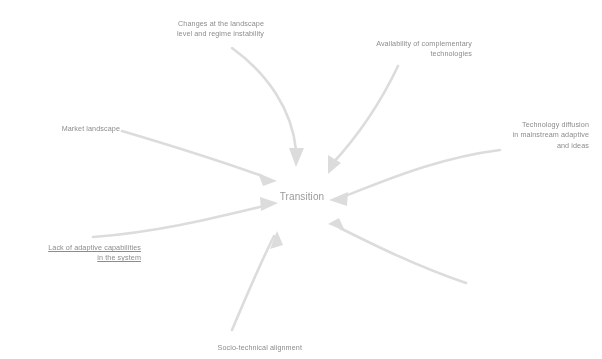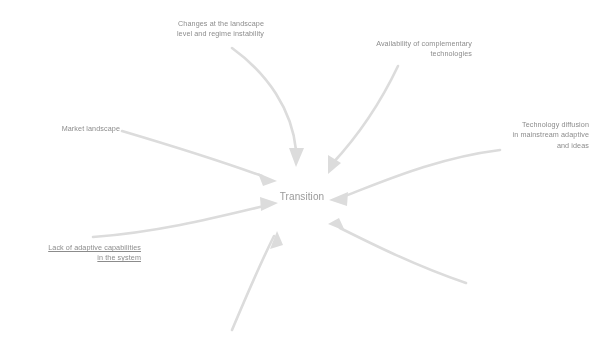--- a/index.html
+++ b/index.html
@@ -94,14 +94,15 @@
   <div class="node-label" style="left:50px; top:124px; width:70px;">Market landscape</div>
 
   <div class="node-label" style="left:497px; top:120px; width:92px;">Technology diffusion
 in mainstream adaptive
 and ideas</div>
 
   <div class="node-label" style="left:27px; top:243px; width:114px;text-decoration:underline;">Lack of adaptive capabilities
 in the system</div>
 
 
+  <div class="node-label" style="left:198px; top:343px; width:104px;">Socio-technical alignment</div>
 
 </div>
 
 </body></html>

